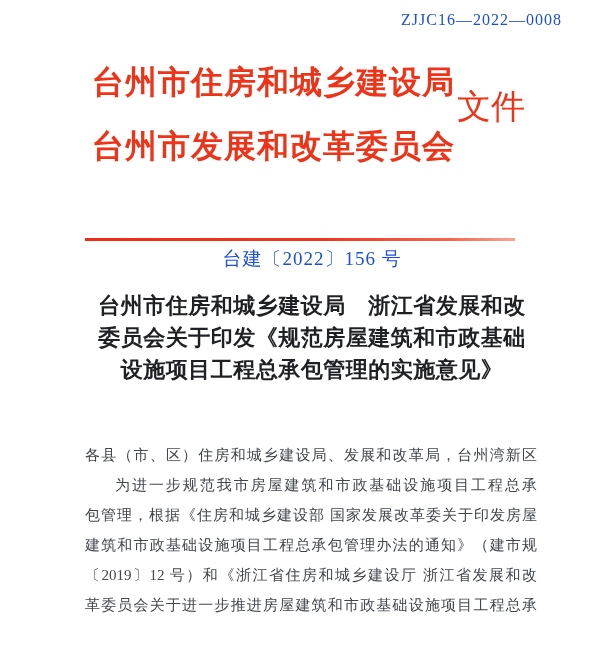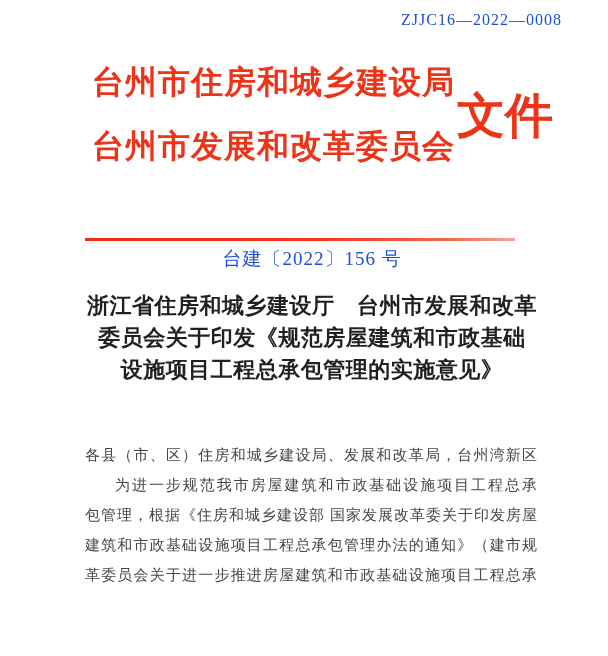--- a/index.html
+++ b/index.html
@@ -37,22 +37,22 @@
     letter-spacing: 1px;
     color: #ed3419;
     white-space: nowrap;
   }
 
   
   .doc-type {
     position: absolute;
     left: 457px;
     top: 84px;
-    font-size: 48px;
-    font-weight: 700;
+    font-size: 34px;
+    font-weight: 400;
     color: #ed3419;
     white-space: nowrap;
   }
 
   
   .doc-number {
     position: absolute;
     top: 198px;
     left: 20px;
     width: 584px;
@@ -121,26 +121,27 @@
     <div>台州市发展和改革委员会</div>
   </div>
 
   <div class="doc-type">文件</div>
 
   <div class="doc-number">台建〔2022〕156 号</div>
 
   <div class="red-rule"></div>
 
   <div class="title-block">
-    <div>浙江省住房和城乡建设厅　台州市发展和改革</div>
+    <div>台州市住房和城乡建设局　浙江省发展和改</div>
     <div>委员会关于印发《规范房屋建筑和市政基础</div>
     <div>设施项目工程总承包管理的实施意见》</div>
   </div>
 
   <div class="body-block">
     <div class="body-line">各县（市、区）住房和城乡建设局、发展和改革局，台州湾新区</div>
     <div class="body-line indent">为进一步规范我市房屋建筑和市政基础设施项目工程总承</div>
     <div class="body-line">包管理，根据《住房和城乡建设部 国家发展改革委关于印发房屋</div>
     <div class="body-line">建筑和市政基础设施项目工程总承包管理办法的通知》（建市规</div>
+    <div class="body-line">〔2019〕12 号）和《浙江省住房和城乡建设厅 浙江省发展和改</div>
     <div class="body-line">革委员会关于进一步推进房屋建筑和市政基础设施项目工程总承</div>
   </div>
 
 </div>
 
 </body></html>

